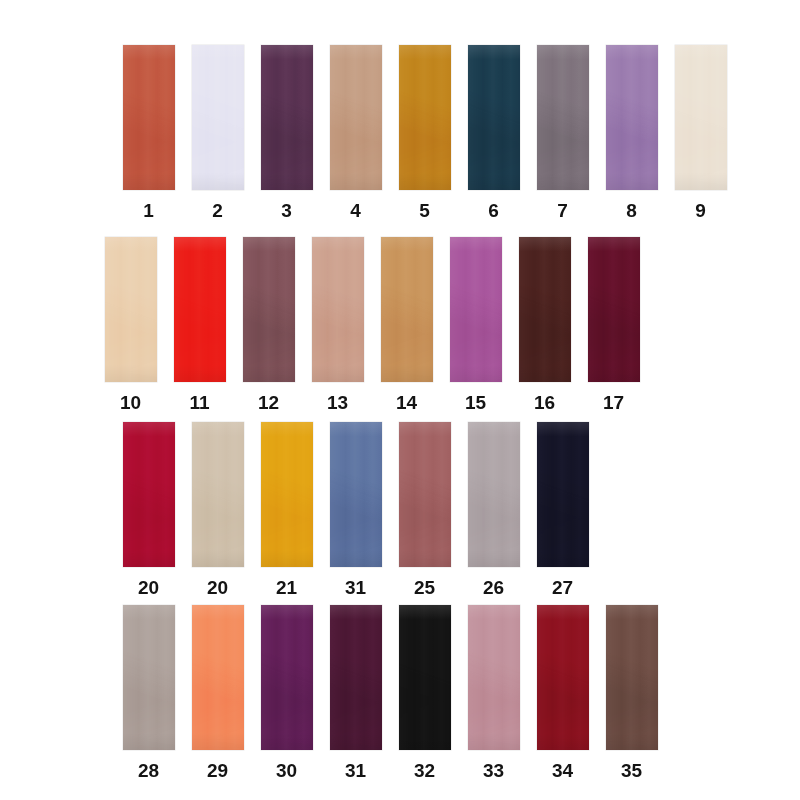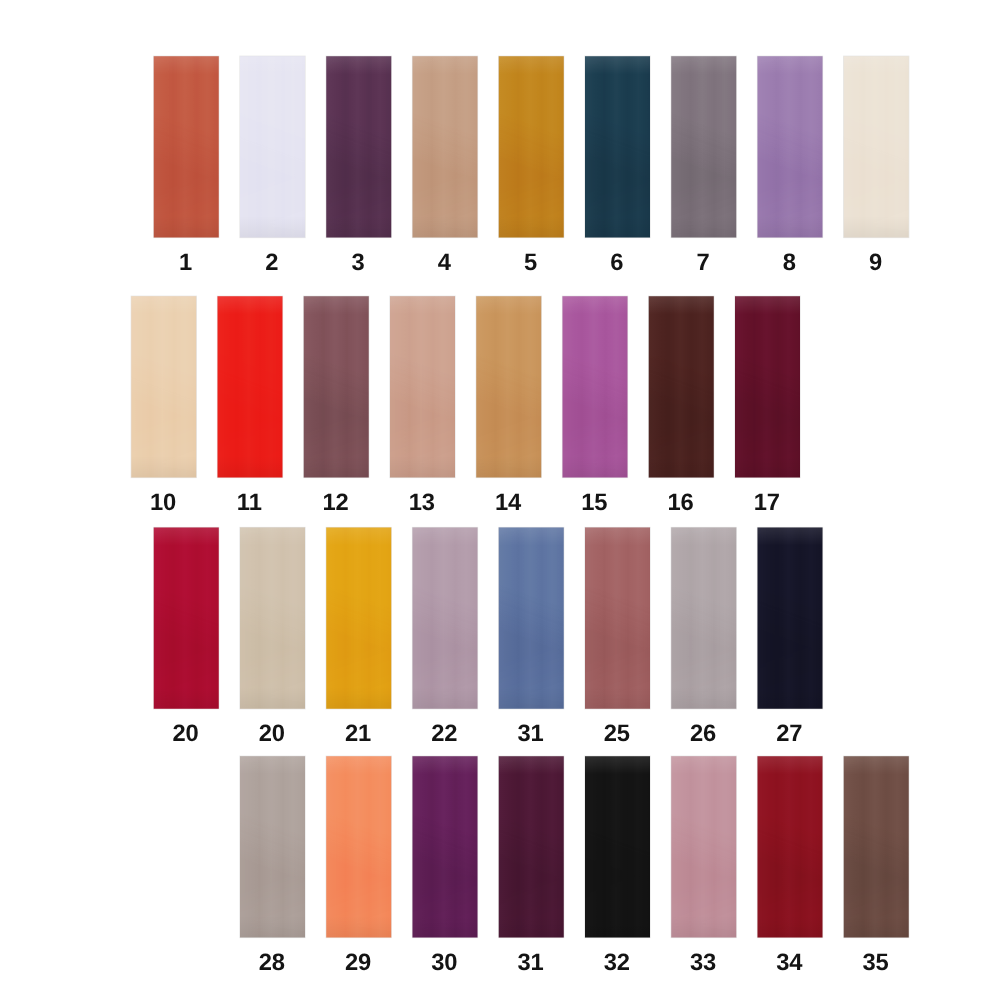--- a/index.html
+++ b/index.html
@@ -249,28 +249,20 @@
       </div>
       <div class="swatch-cell">
         <div class="swatch-chip" style="background-color: rgb(226, 161, 19);">
           <div class="drape"></div>
           <div class="crease"></div>
           <div class="vignette"></div>
         </div>
         <div class="swatch-label">21</div>
       </div>
       <div class="swatch-cell">
-        <div class="swatch-chip" style="background-color: rgb(176, 152, 168);">
-          <div class="drape"></div>
-          <div class="crease"></div>
-          <div class="vignette"></div>
-        </div>
-        <div class="swatch-label">22</div>
-      </div>
-      <div class="swatch-cell">
         <div class="swatch-chip" style="background-color: rgb(91, 113, 159);">
           <div class="drape"></div>
           <div class="crease"></div>
           <div class="vignette"></div>
         </div>
         <div class="swatch-label">31</div>
       </div>
       <div class="swatch-cell">
         <div class="swatch-chip" style="background-color: rgb(159, 95, 96);">
           <div class="drape"></div>
@@ -289,21 +281,21 @@
       </div>
       <div class="swatch-cell">
         <div class="swatch-chip" style="background-color: rgb(20, 20, 38);">
           <div class="drape"></div>
           <div class="crease"></div>
           <div class="vignette"></div>
         </div>
         <div class="swatch-label">27</div>
       </div>
     </div>
-    <div class="swatch-row" style="top: 605px; left: 114px; width: 621px; justify-content: flex-end;">
+    <div class="swatch-row" style="top: 605px; left: 114px; width: 621px;">
       <div class="swatch-cell">
         <div class="swatch-chip" style="background-color: rgb(172, 159, 153);">
           <div class="drape"></div>
           <div class="crease"></div>
           <div class="vignette"></div>
         </div>
         <div class="swatch-label">28</div>
       </div>
       <div class="swatch-cell">
         <div class="swatch-chip" style="background-color: rgb(244, 137, 91);">

